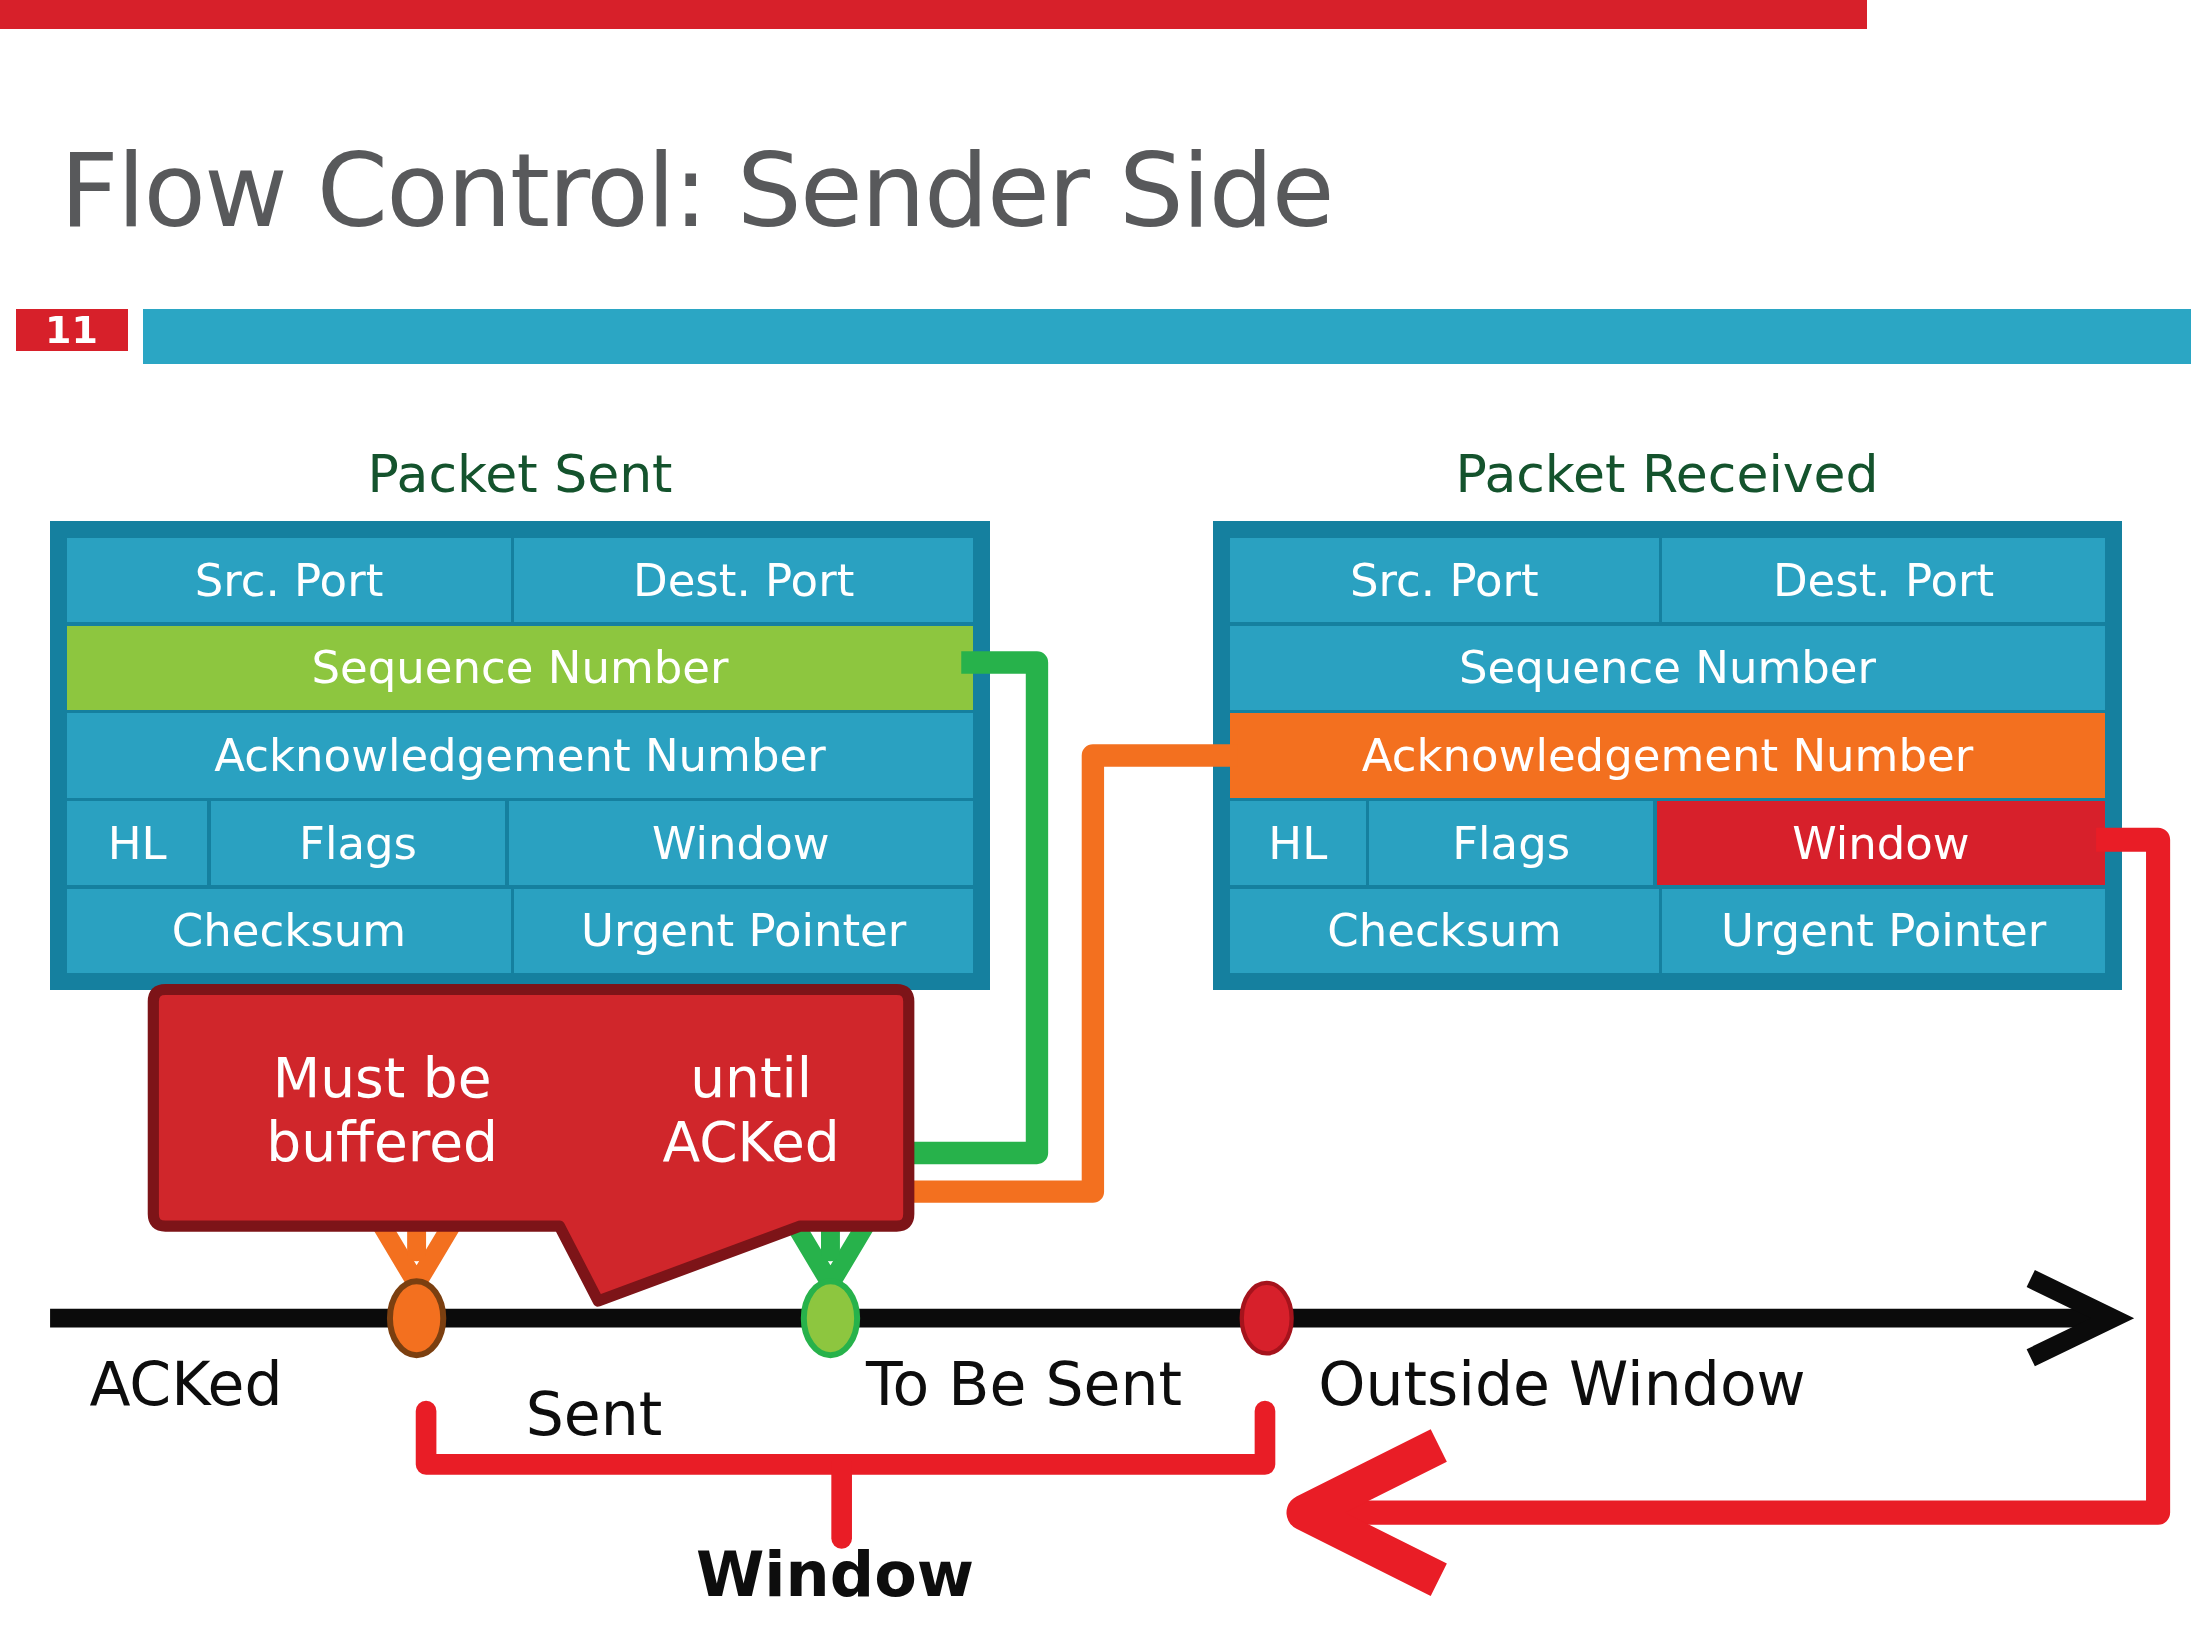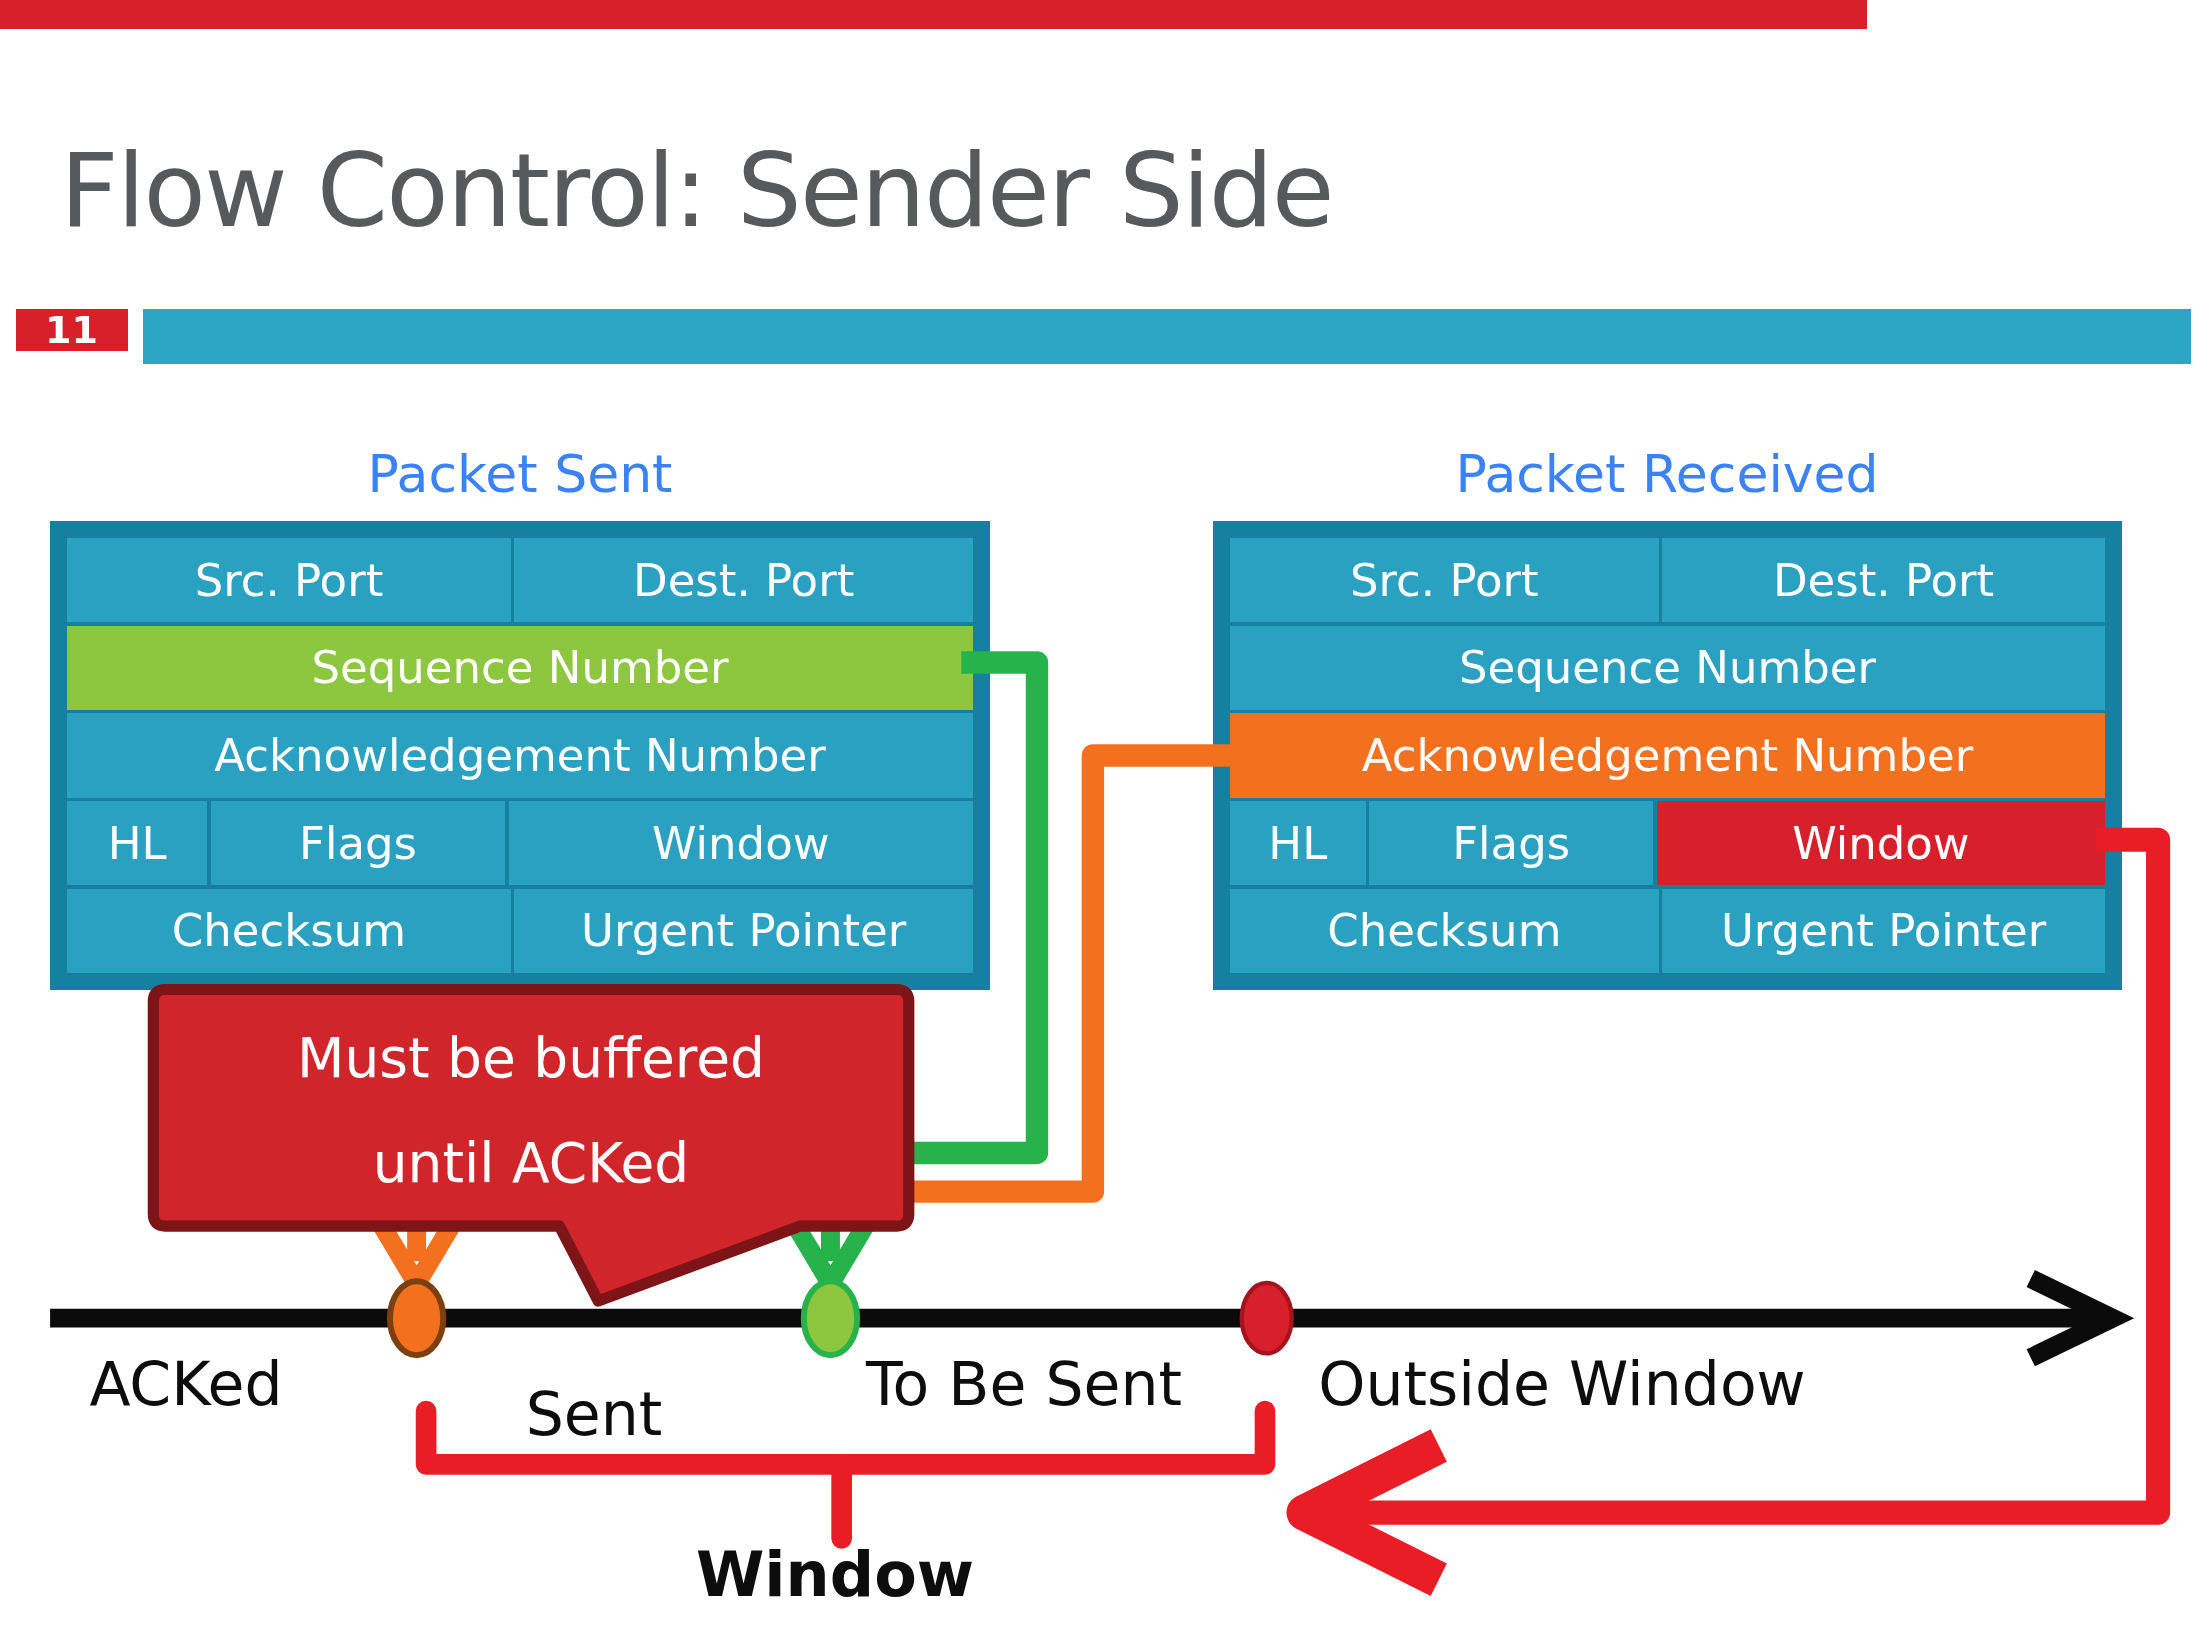--- a/index.html
+++ b/index.html
@@ -10,41 +10,41 @@
   .abs{position:absolute;}
 
   
   #top-strip{left:0;top:0;width:1867px;height:29px;background:#d7202a;}
   #slide-title{left:60px;top:131px;font-size:102px;color:#58595b;letter-spacing:-1.7px;white-space:nowrap;}
   #slide-number{left:15.5px;top:309px;width:112px;height:42px;background:#d7202a;color:#fff;
     display:flex;align-items:center;justify-content:center;font-size:38px;font-weight:bold;}
   #header-bar{left:143px;top:309px;width:2048px;height:55px;background:#2ba6c4;}
 
   
-  .pkt-title{top:444px;font-size:52px;color:#3b82f6;white-space:nowrap;transform:translateX(-50%);}
+  .pkt-title{top:444px;font-size:52px;color:#14532d;white-space:nowrap;transform:translateX(-50%);}
   .pkt-table{top:521px;height:469px;background:#15809f;padding:17px;box-sizing:border-box;
     display:flex;flex-direction:column;gap:3.4px;}
   #table-sent{left:50px;width:940px;}
   #table-received{left:1213px;width:909px;}
   .pkt-row{flex:1;display:flex;gap:3.4px;}
   .cell{background:#2aa1c1;color:#fff;display:flex;align-items:center;justify-content:center;
     font-size:45px;white-space:nowrap;}
   .c-half1{flex:0 0 49%;} .c-half2{flex:1;}
   .c-hl{flex:0 0 15.5%;} .c-flags{flex:0 0 32.5%;} .c-win{flex:1;}
   .c-full{flex:1;}
   .hl-green{background:#8dc63f;}
   .hl-orange{background:#f3701f;}
   .hl-red{background:#d7202b;}
 
   
   #art{left:0;top:0;width:2203px;height:1652px;pointer-events:none;}
 
   
   #bubble-text{left:162px;top:1005px;width:738px;height:210px;z-index:3;
-    display:flex;flex-direction:column;justify-content:space-around;align-items:center;
+    display:flex;flex-direction:row;justify-content:space-around;align-items:center;
     color:#fff;font-size:55px;text-align:center;}
 
   
   .tl-label{top:1349px;font-size:60px;color:#0d0d0d;white-space:nowrap;transform:translateX(-50%);z-index:3;}
   #window-label{left:835px;top:1538px;font-size:62px;font-weight:bold;color:#0d0d0d;
     transform:translateX(-50%);z-index:3;white-space:nowrap;}
 
   svg .green-line{stroke:#27b24b;fill:none;}
   svg .orange-line{stroke:#f3701f;fill:none;}
   svg .red-line{stroke:#e91d26;fill:none;}

